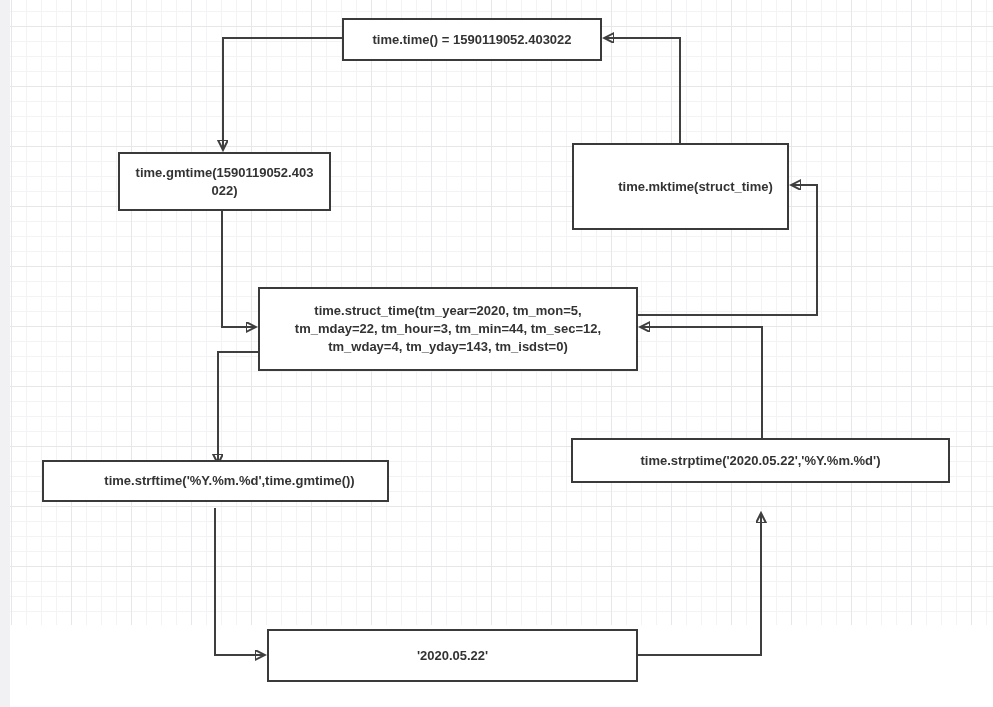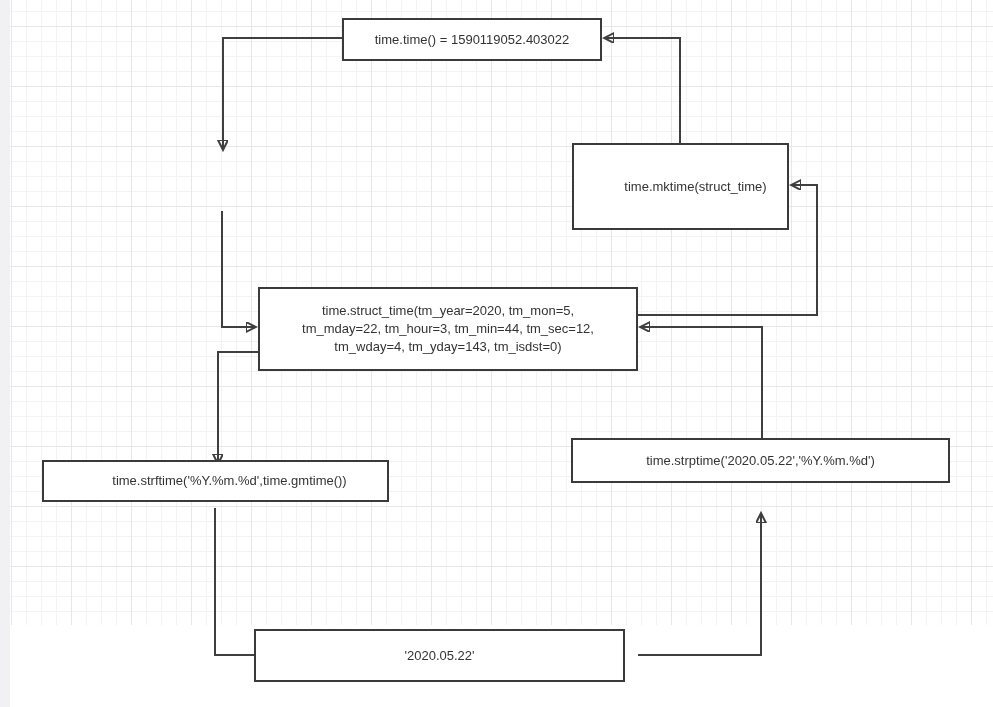--- a/index.html
+++ b/index.html
@@ -12,20 +12,21 @@
     position: relative;
     width: 993px; height: 625px;
     background-color: #ffffff;
     background-image:
       linear-gradient(#e7e7ea 1px, transparent 1px),
       linear-gradient(90deg, #e7e7ea 1px, transparent 1px),
       linear-gradient(#f3f3f5 1px, transparent 1px),
       linear-gradient(90deg, #f3f3f5 1px, transparent 1px);
     background-size: 60px 60px, 60px 60px, 15px 15px, 15px 15px;
     background-position: 11px 26px, 11px 26px, 11px 26px, 11px 26px;
+    font-weight: bold;
   }
   .left-strip {
     position: absolute; left: 0; top: 0;
     width: 10px; height: 707px;
     background: #f1f1f3;
   }
   .edges {
     position: absolute; left: 0; top: 0;
     width: 993px; height: 707px;
     pointer-events: none;
@@ -48,21 +49,21 @@
     text-align: center;
     white-space: pre-line;
     padding: 2px 6px;
   }
   .node-time-time   { left: 342px; top: 18px;  width: 260px; height: 43px; }
   .node-gmtime      { left: 118px; top: 152px; width: 213px; height: 59px; }
   .node-mktime      { left: 572px; top: 143px; width: 217px; height: 87px; padding-left: 36px; }
   .node-struct-time { left: 258px; top: 287px; width: 380px; height: 84px; }
   .node-strftime    { left: 42px;  top: 460px; width: 347px; height: 42px; padding-left: 34px; }
   .node-strptime    { left: 571px; top: 438px; width: 379px; height: 45px; }
-  .node-date-string { left: 254px; top: 629px; width: 371px; height: 53px; }
+  .node-date-string { left: 267px; top: 629px; width: 371px; height: 53px; }
 </style>
 </head>
 <body>
 
 <div class="canvas">
 
   <div class="left-strip"></div>
 
   <svg class="edges" width="993" height="707" viewBox="0 0 993 707" xmlns="http://www.w3.org/2000/svg">
     <defs>
@@ -75,20 +76,22 @@
     <path d="M258,352 H218 V464" marker-end="url(#arrowhead)"></path>
     <path d="M215,508 V655 H265" marker-end="url(#arrowhead)"></path>
     <path d="M638,655 H761 V513" marker-end="url(#arrowhead)"></path>
     <path d="M762,466 V327 H640" marker-end="url(#arrowhead)"></path>
     <path d="M638,315 H817 V185 H791" marker-end="url(#arrowhead)"></path>
     <path d="M680,143 V38 H604" marker-end="url(#arrowhead)"></path>
   </svg>
 
   <div class="node node-time-time">time.time() = 1590119052.403022</div>
 
+  <div class="node node-gmtime">time.gmtime(1590119052.403
+022)</div>
 
   <div class="node node-mktime">time.mktime(struct_time)</div>
 
   <div class="node node-struct-time">time.struct_time(tm_year=2020, tm_mon=5,
 tm_mday=22, tm_hour=3, tm_min=44, tm_sec=12,
 tm_wday=4, tm_yday=143, tm_isdst=0)</div>
 
   <div class="node node-strftime">time.strftime('%Y.%m.%d',time.gmtime())</div>
 
   <div class="node node-strptime">time.strptime('2020.05.22','%Y.%m.%d')</div>

